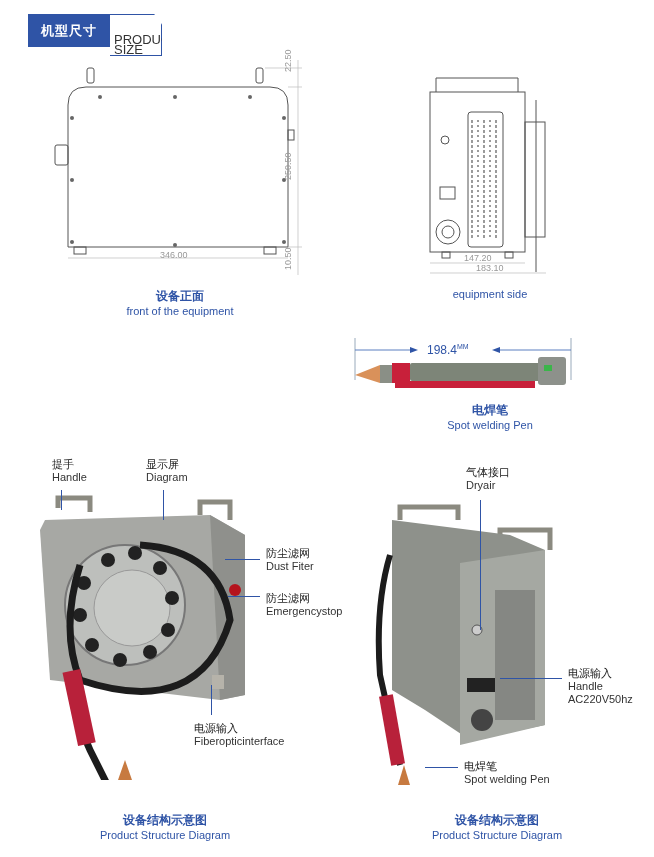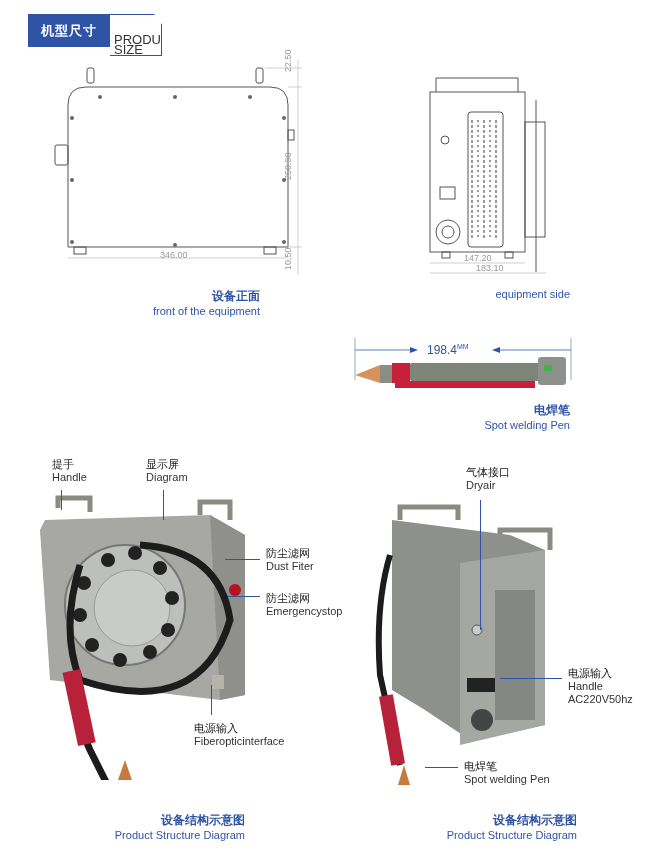--- a/index.html
+++ b/index.html
@@ -1,21 +1,21 @@
 <!DOCTYPE html>
 <html><head>
 <meta charset="utf-8">
 <style>
   * { box-sizing: border-box; margin: 0; padding: 0; }
   body { width: 654px; height: 857px; background: #fff; font-family: "DejaVu Sans", sans-serif; position: relative; overflow: hidden; }
   .abs { position: absolute; }
   .badge { left: 20px; top: 14px; height: 33px; display: flex; margin-left: 8px; }
   .badge .cn { background: #2f54a6; color: #fff; font-weight: bold; font-size: 13px; width: 82px; display: flex; align-items: center; justify-content: center; letter-spacing: 1px; }
   .badge .en { border: 1px solid #2f54a6; border-left: none; width: 52px; font-size: 13px; line-height: 10px; padding: 20px 4px; color: #333; clip-path: polygon(0 0, 85% 0, 100% 25%, 100% 100%, 0 100%); font-family: "Liberation Sans", sans-serif; }
-  .caption { text-align: right; color: #2f54a6; }
+  .caption { text-align: center; color: #2f54a6; }
   .caption .t { font-size: 12px; font-weight: bold; }
   .caption .s { font-size: 11px; font-family: "Liberation Sans", sans-serif; }
   .dim { font-family: "Liberation Sans", sans-serif; font-size: 9px; color: #999; }
   .lbl { font-size: 11px; color: #222; line-height: 13px; }
   .lbl .en { font-family: "Liberation Sans", sans-serif; font-size: 11px; color: #333; }
   .arrow-line { background: #2f54a6; }
 </style>
 </head>
 <body>
 

